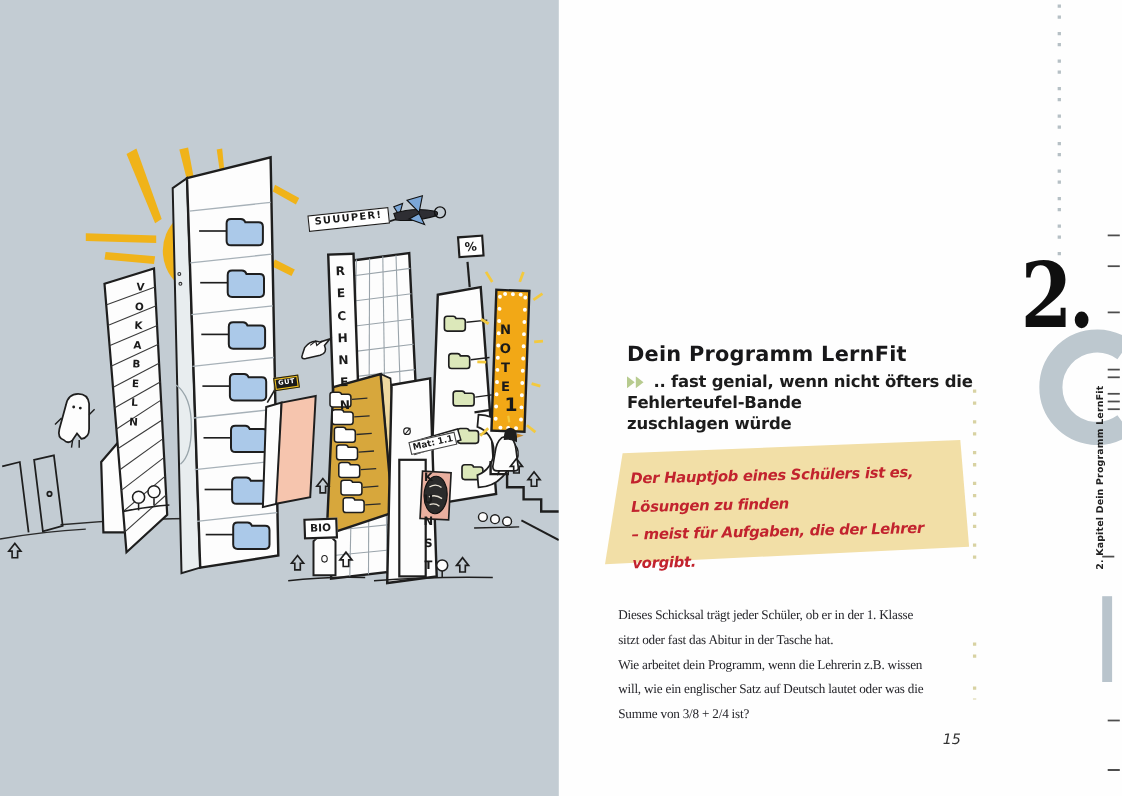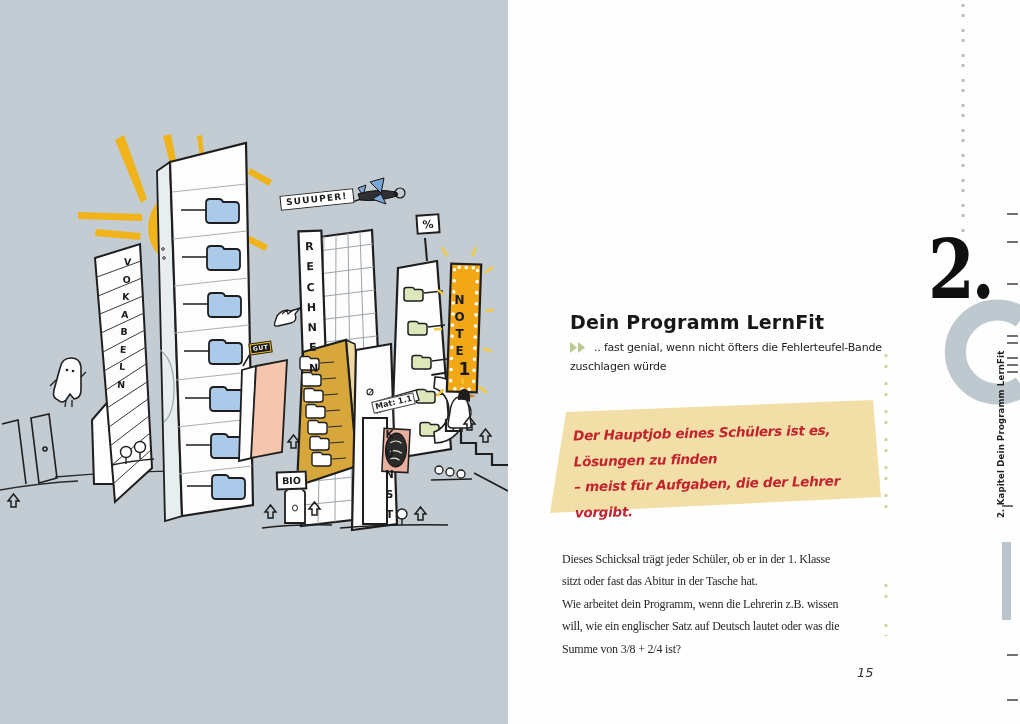--- a/index.html
+++ b/index.html
@@ -30,21 +30,21 @@
                    letter-spacing:0.5px; padding:0 2px; line-height:8px; }
   #sign-mat { position:absolute; left:372px; top:397px; transform:rotate(-13deg); background:#fff;
               border:1px solid #444; color:#1a1a1a; font-size:8px; font-weight:bold; padding:0 2px; line-height:10px; }
   #sign-bio { left:276px; top:471px; font-size:9.5px; line-height:15px; padding:0 4px; transform:rotate(-2deg); }
   #sign-kunst-label { left:383px; top:424px; width:13px; font-size:10.5px; line-height:20px; }
 
   
   .multiline { white-space:pre-line; }
   #page-title { position:absolute; left:570px; top:311px; font-size:19px; font-weight:bold;
                 letter-spacing:0.2px; color:#18181a;text-align:center; }
-  #intro-blurb { position:absolute; left:570px; top:338px; width:400px; font-size:11px; font-weight:normal;
+  #intro-blurb { position:absolute; left:570px; top:338px; width:400px; font-size:15px; font-weight:bold;
                  letter-spacing:-0.2px; line-height:19px; color:#1c1c1c; text-indent:24px; }
   #chevron-icon { position:absolute; left:570px; top:342px; }
 
   #quote-box { position:absolute; left:546px; top:396px; width:338px; height:122px; }
   #quote-text { position:absolute; left:28px; top:24px; font-size:13.5px; font-weight:bold; font-style:italic;
                 letter-spacing:-0.3px; line-height:25.5px; transform:rotate(-1.3deg); }
 
   #body-paragraph { position:absolute; left:562px; top:548px; width:360px;
                     font-family:"Liberation Serif","DejaVu Serif",serif; font-size:12px;
                     letter-spacing:-0.2px; line-height:22.4px; color:#26262b; }

